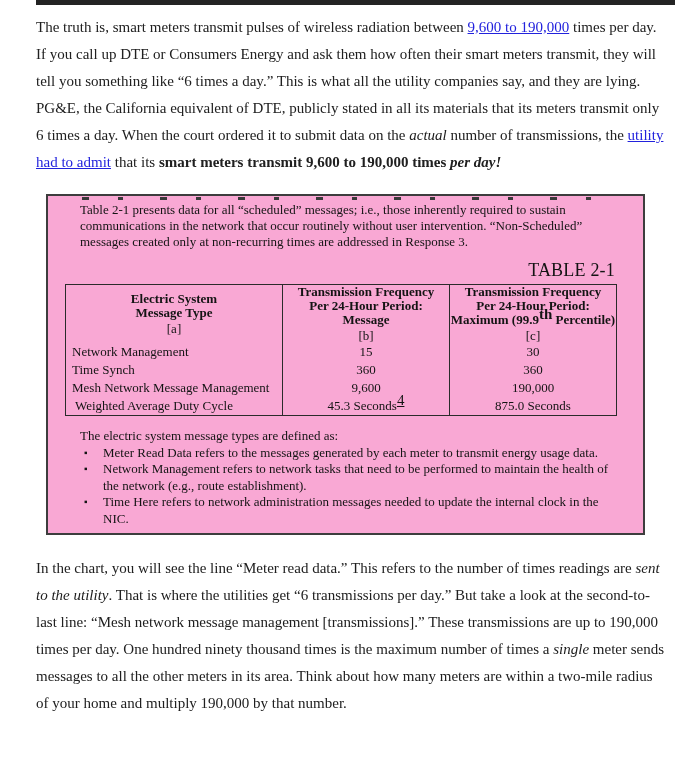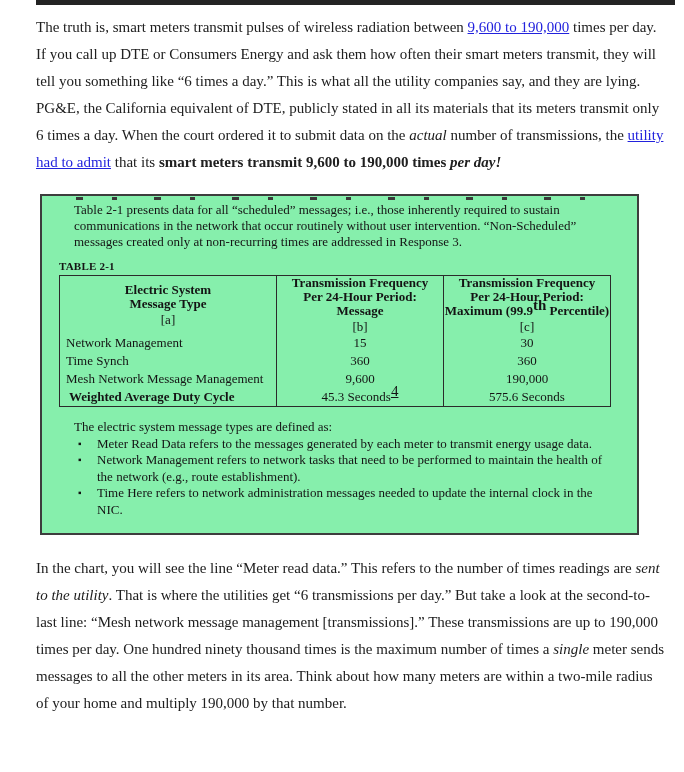--- a/index.html
+++ b/index.html
@@ -5,38 +5,38 @@
   html,body{margin:0;padding:0;}
   body{
     width:684px;height:772px;overflow:hidden;background:#ffffff;
     font-family:"Liberation Sans", sans-serif;color:#202020;position:relative;
   }
   .topbar{position:absolute;top:0;left:36px;width:639px;height:5px;background:#232323;}
   .content{padding:14px 14px 0 36px;width:632px;}
   p.body{font-size:15px;line-height:27px;margin:0;font-family:Liberation Serif, serif;}
   p.body a{color:#2222dd;text-decoration:underline;cursor:pointer;}
   .figure{
-    box-sizing:border-box;width:599px;height:341px;margin:18px 0 20px 4px;
-    border:2px solid #3d3d3d;overflow:hidden;background:#86efac;
+    box-sizing:border-box;width:599px;height:341px;margin:18px 0 20px 10px;
+    border:2px solid #3d3d3d;overflow:hidden;background:#f9a8d4;
     font-family:"Liberation Serif", serif;color:#141414;
   }
   .frag{height:3px;margin:1px 30px 0 34px;
     background:repeating-linear-gradient(90deg,#3a3a3a 0 7px,transparent 7px 36px,#3a3a3a 36px 41px,transparent 41px 78px);}
   .doc-intro{font-size:13px;line-height:16px;margin:2px 18px 0 32px;}
-  .doc-title{font-size:11px;font-weight:bold;text-align:left;width:550px;margin:10px 0 0 17px;letter-spacing:.2px;}
+  .doc-title{font-size:18px;font-weight:normal;text-align:right;width:550px;margin:10px 0 0 17px;letter-spacing:.2px;}
   table.t21{border-collapse:collapse;table-layout:fixed;width:550px;margin:3px 0 0 17px;font-size:13px;}
   table.t21 td{border-left:1px solid #2b2b2b;border-right:1px solid #2b2b2b;padding:0;vertical-align:middle;}
   table.t21{border:1px solid #2b2b2b;padding-left:16px;}
   td.hdr{font-weight:bold;text-align:center;line-height:14px;padding-top:2px;}
   td.hdr .tag{display:block;font-weight:normal;line-height:15px;padding-top:1px;}
   .c1{width:216px;} .c2{width:166px;} .c3{width:166px;}
   tr.data td{line-height:18px;}
   tr.data td:first-child{text-align:left;padding-left:6px;}
   tr.data td{text-align:center;}
-  tr.last td:first-child{font-weight:bold;padding-left:9px;}
+  tr.last td:first-child{font-weight:normal;padding-left:9px;}
   sup{font-size:15px;line-height:0;}
   sup.fn{text-decoration:underline;}
   .defs{font-size:13px;line-height:16.5px;margin:12px 18px 0 32px;}
   .bullet-row{display:flex;margin:0 0 0 4px;}
   .bullet-glyph{width:19px;flex:0 0 19px;font-size:10px;line-height:16.5px;}
   .bullet-text{flex:1;}
   p.after{margin-top:20px;}
 </style>
 </head>
 <body>
@@ -85,21 +85,21 @@
         <td>360</td>
       </tr>
       <tr class="data">
         <td>Mesh Network Message Management</td>
         <td>9,600</td>
         <td>190,000</td>
       </tr>
       <tr class="data last">
         <td>Weighted Average Duty Cycle</td>
         <td><span>45.3 Seconds</span><sup class="fn">4</sup></td>
-        <td>575.6 Seconds</td>
+        <td>875.0 Seconds</td>
       </tr>
     </tbody>
       </table>
 
     <div class="defs">
       <div>The electric system message types are defined as:</div>
       <div class="bullet-row">
         <span class="bullet-glyph">▪</span>
         <span class="bullet-text">Meter Read Data refers to the messages generated by each meter to transmit energy usage data.</span>
       </div>

